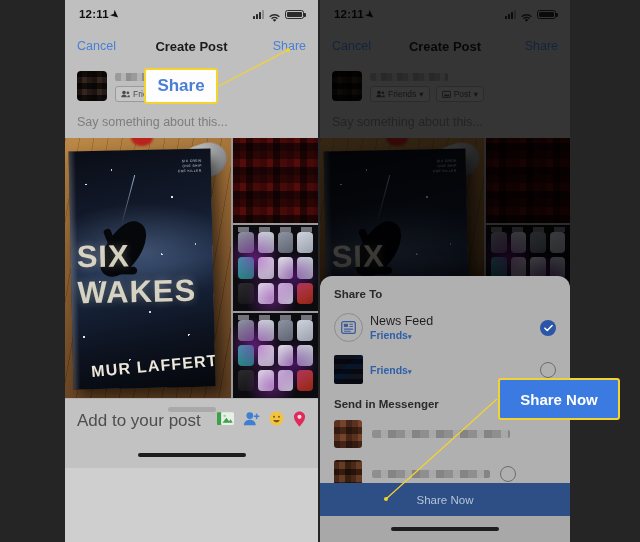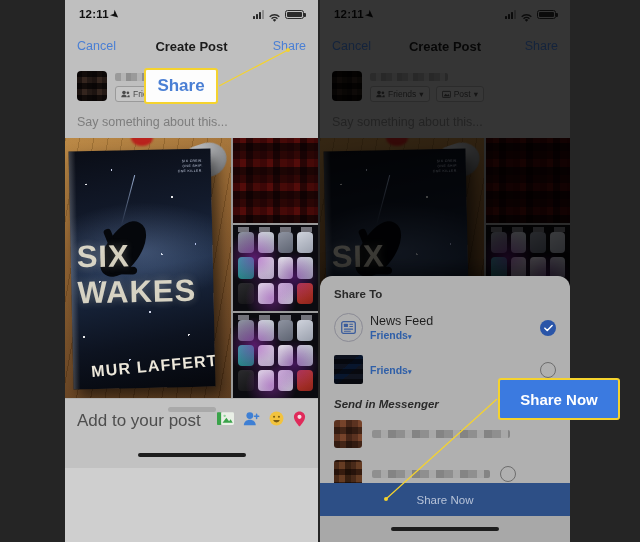--- a/index.html
+++ b/index.html
@@ -191,21 +191,21 @@
     background:
       linear-gradient(140deg,#2f3a52 0 40%, #1e4a7e 40% 60%, #3b4356 60%),
       repeating-linear-gradient(0deg,#22242c 0 5px,#474d5c 5px 10px);
     background-blend-mode: multiply; filter: blur(.5px);}
   .sheet-texts{ flex:1; }
   .sheet-main{ font-size: 12.5px; color: #1f1f1f; line-height: 1.25;}
   .sheet-sub{ font-size: 10.5px; color: #2f5fa8; font-weight: bold; }
   .sheet-sub .caret{ font-size:7px; }
   .radio{ width:16px; height:16px; border-radius:50%; border:1.4px solid #6d6d6d; flex:none;}
   .radio.checked{ border:none; background:#2a55a8; display:flex; align-items:center; justify-content:center;}
-  .sheet-sub2{ font-size: 11.5px; font-weight:bold; color:#2a2a2a; padding: 6px 14px 4px 14px; font-style: italic;}
+  .sheet-sub2{ font-size: 11.5px; font-weight:bold; color:#2a2a2a; padding: 6px 14px 4px 14px;}
   .msg-row{ display:flex; align-items:center; gap:10px; padding: 6px 14px; }
   .msg-av{ width: 28px; height: 28px; border-radius: 3px; flex:none; filter: blur(.5px);}
   .av-a{ background: repeating-linear-gradient(90deg,#8e6a55 0 6px,#b98f72 6px 12px,#6f5140 12px 18px),
                      repeating-linear-gradient(0deg,#5c4233 0 7px,#a3785f 7px 14px); background-blend-mode: multiply;}
   .av-b{ background: repeating-linear-gradient(90deg,#7c5a46 0 5px,#ab8164 5px 11px,#5e442f 11px 17px),
                      repeating-linear-gradient(0deg,#503727 0 6px,#96765a 6px 13px); background-blend-mode: multiply;}
   .av-c{ background: radial-gradient(circle at 40% 35%, #4d4a4f, #16161a 70%);}
   .msg-name{ flex:1; height: 8px; border-radius:2px;
     background: repeating-linear-gradient(90deg,#8f8f8f 0 9px,#a8a8a8 9px 16px,#848484 16px 24px);}
   .msg-name.w2{ max-width: 118px; }

